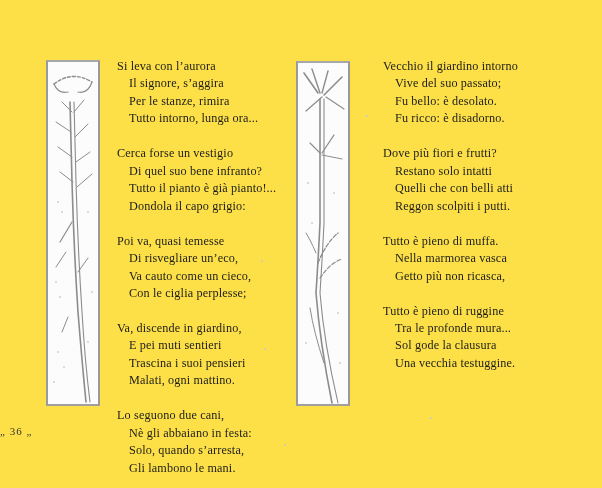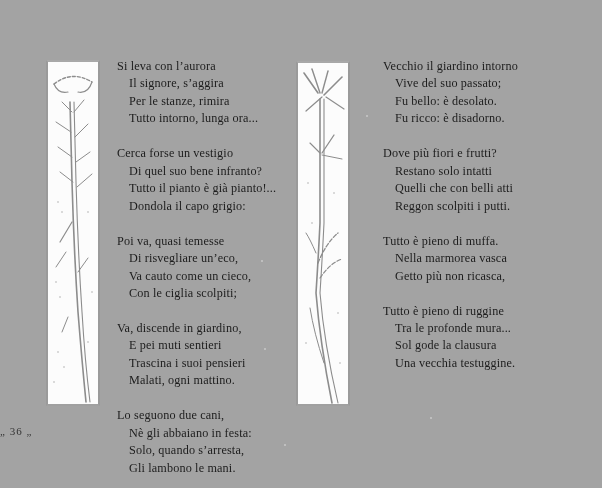--- a/index.html
+++ b/index.html
@@ -12,21 +12,21 @@
       height: 488px;
       position: relative;
       overflow: hidden;
       font-family: "Liberation Serif", "DejaVu Serif", serif;
       color: #1c1c1c;
     }
     .page {
       position: absolute;
       left: 0; top: 0;
       width: 602px; height: 488px;
-      background: #a3a3a3;
+      background: #fde047;
     }
     .panel {
       position: absolute;
       border-left: 2px solid #9a9a9a;
       border-right: 2px solid #9a9a9a;
       border-top: 2px solid #a8a8a8;
       border-bottom: 2px solid #a0a0a0;
       box-sizing: border-box;
       background: #fcfcfc;
     }
@@ -155,21 +155,21 @@
     <div class="stanza">
       <span class="line">Cerca forse un vestigio</span>
       <span class="line indent">Di quel suo bene infranto?</span>
       <span class="line indent">Tutto il pianto è già pianto!...</span>
       <span class="line indent">Dondola il capo grigio:</span>
     </div>
     <div class="stanza">
       <span class="line">Poi va, quasi temesse</span>
       <span class="line indent">Di risvegliare un’eco,</span>
       <span class="line indent">Va cauto come un cieco,</span>
-      <span class="line indent">Con le ciglia scolpiti;</span>
+      <span class="line indent">Con le ciglia perplesse;</span>
     </div>
     <div class="stanza">
       <span class="line">Va, discende in giardino,</span>
       <span class="line indent">E pei muti sentieri</span>
       <span class="line indent">Trascina i suoi pensieri</span>
       <span class="line indent">Malati, ogni mattino.</span>
     </div>
     <div class="stanza">
       <span class="line">Lo seguono due cani,</span>
       <span class="line indent">Nè gli abbaiano in festa:</span>

